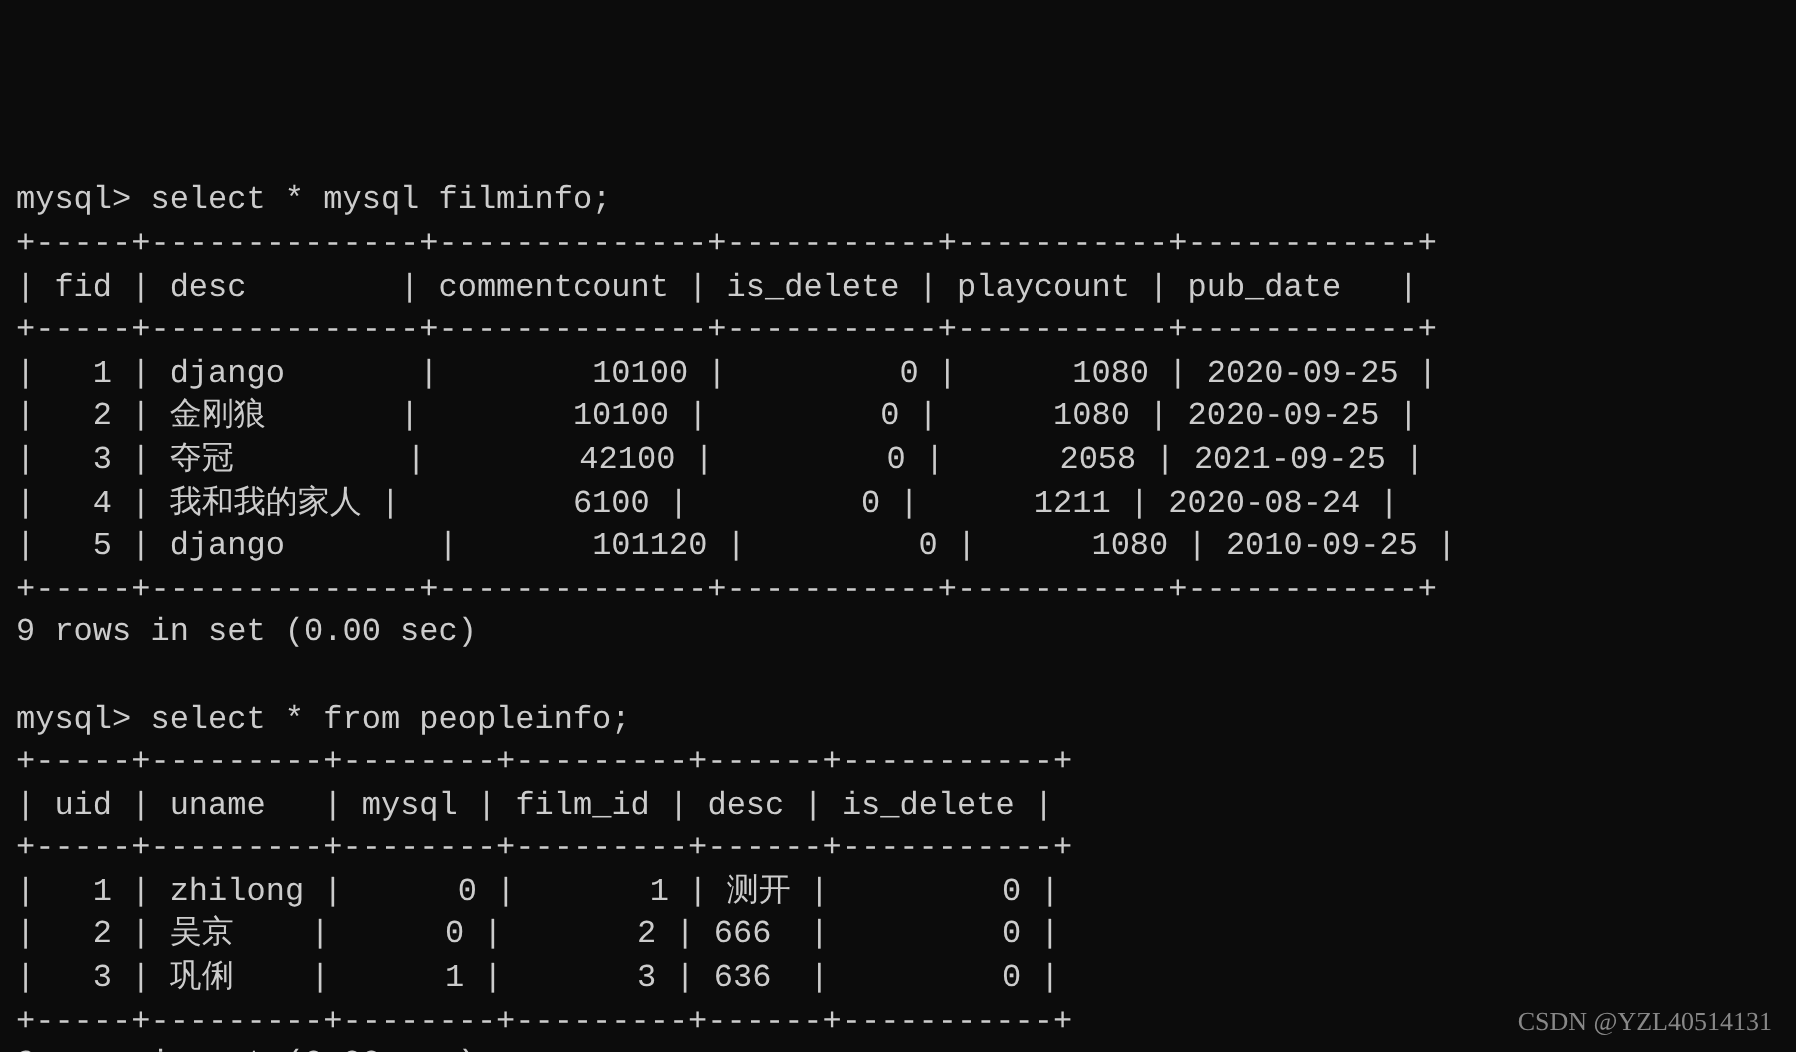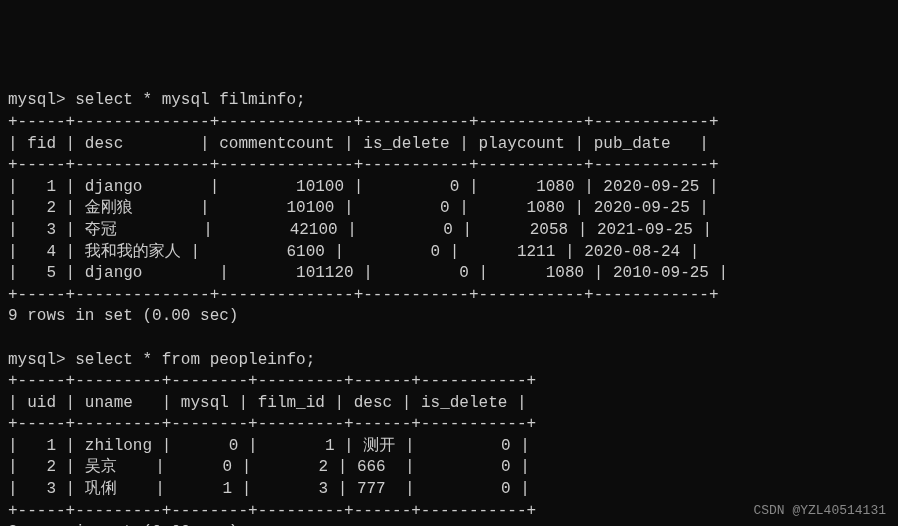--- a/index.html
+++ b/index.html
@@ -18,21 +18,21 @@
       overflow: hidden;
       white-space: pre;
       line-height: 1.35;
     }
     .watermark {
       position: absolute;
       right: 12px;
       bottom: 6px;
       color: #888;
       font-size: 13px;
-      font-family: Liberation Mono, monospace;
+      font-family: Liberation Serif, serif;
     }
   </style>
 </head>
 <body>
 
 
 
 <div><span><span>mysql&gt; </span><span>select * mysql filminfo;</span></span>
 <span>+-----+--------------+--------------+-----------+-----------+------------+</span>
 <span>| <span>fid</span> | <span>desc</span>        | <span>commentcount</span> | <span>is_delete</span> | <span>playcount</span> | <span>pub_date</span>   |</span>
@@ -44,20 +44,20 @@
 <span>|   <span>5</span> | <span>django</span>        |       <span>101120</span> |         <span>0</span> |      <span>1080</span> | <span>2010-09-25</span> |</span>
 <span>+-----+--------------+--------------+-----------+-----------+------------+</span>
 <span>9 rows in set (0.00 sec)</span>
 
 <span><span>mysql&gt; </span><span>select * from peopleinfo;</span></span>
 <span>+-----+---------+--------+---------+------+-----------+</span>
 <span>| <span>uid</span> | <span>uname</span>   | <span>mysql</span> | <span>film_id</span> | <span>desc</span> | <span>is_delete</span> |</span>
 <span>+-----+---------+--------+---------+------+-----------+</span>
 <span>|   <span>1</span> | <span>zhilong</span> |      <span>0</span> |       <span>1</span> | <span>测开</span> |         <span>0</span> |</span>
 <span>|   <span>2</span> | <span>吴京</span>    |      <span>0</span> |       <span>2</span> | <span>666</span>  |         <span>0</span> |</span>
-<span>|   <span>3</span> | <span>巩俐</span>    |      <span>1</span> |       <span>3</span> | <span>777</span>  |         <span>0</span> |</span>
+<span>|   <span>3</span> | <span>巩俐</span>    |      <span>1</span> |       <span>3</span> | <span>636</span>  |         <span>0</span> |</span>
 <span>+-----+---------+--------+---------+------+-----------+</span>
 <span>3 rows in set (0.00 sec)</span></div>
 
 <div class="watermark">CSDN @YZL40514131</div>
 
 
 
 
 </body></html>

